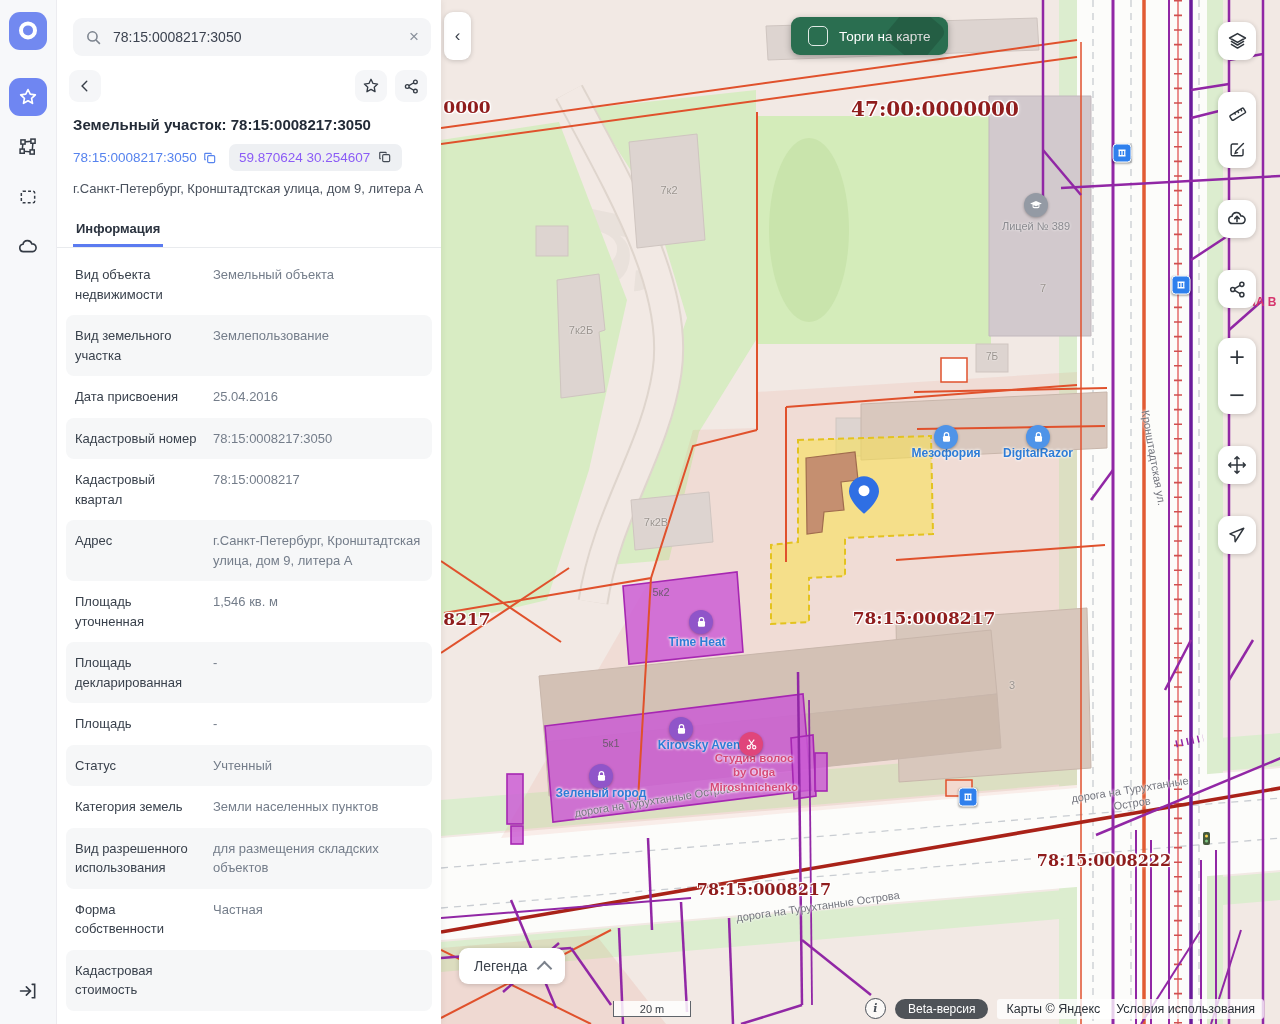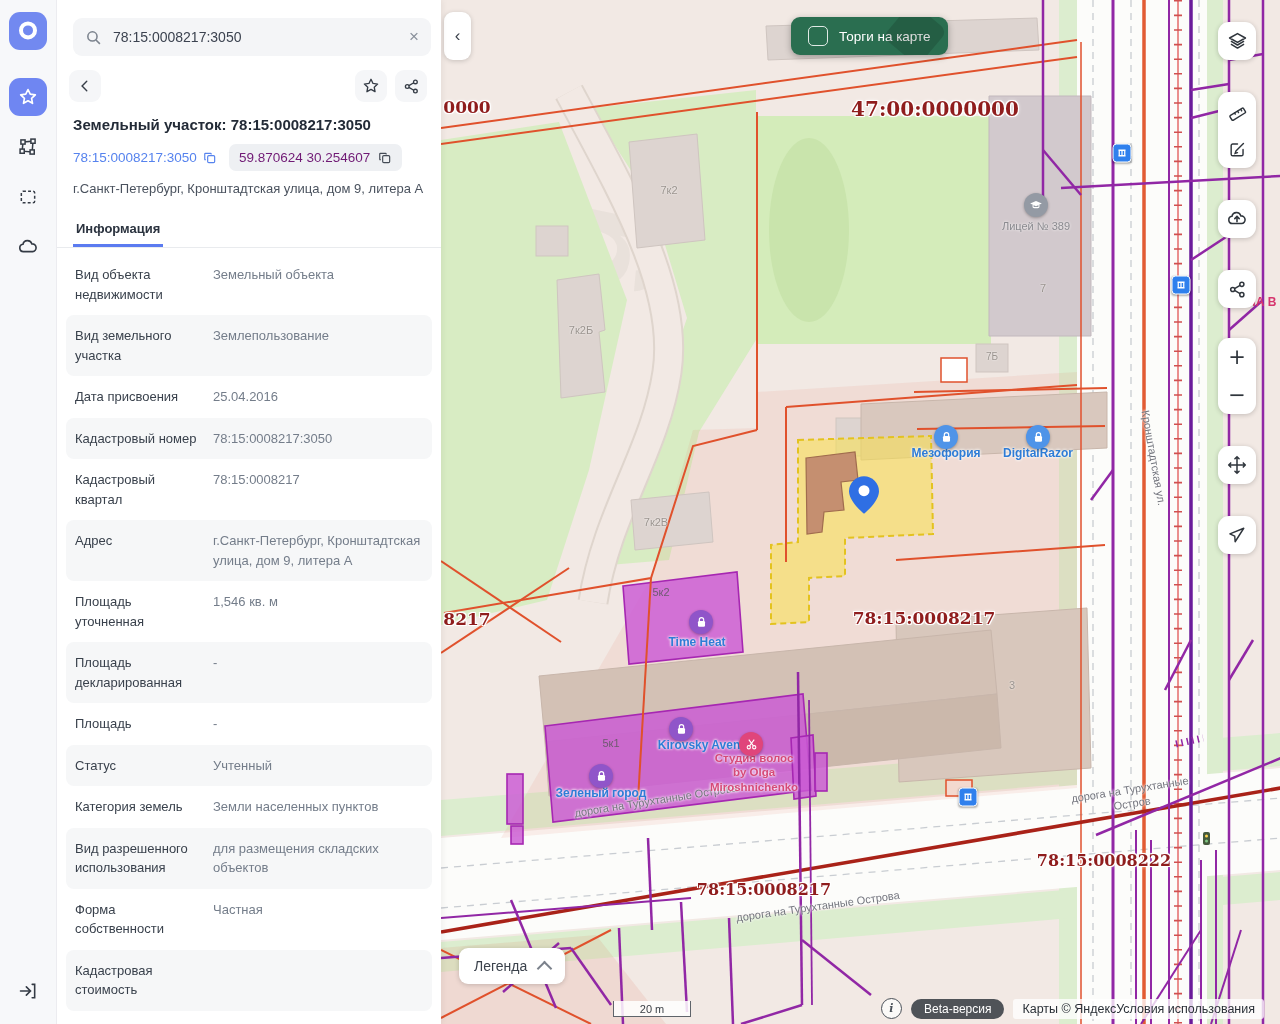--- a/index.html
+++ b/index.html
@@ -19,21 +19,21 @@
   .search-box{height:38px;background:#f4f5f7;border-radius:9px;display:flex;align-items:center;padding:0 12px;gap:9px}
   .search-box input{border:none;background:transparent;outline:none;flex:1;font-size:14px;color:#3c4350;font-family:"Liberation Sans",sans-serif}
   .search-x{color:#8a919c;font-size:17px;cursor:pointer}
   .hdr-row{display:flex;align-items:center;padding:6px 14px 4px 12px}
   .icon-btn{width:32px;height:32px;border-radius:9px;background:#f5f6f8;display:flex;align-items:center;justify-content:center;color:#363d47;cursor:pointer}
   .hdr-row .spacer{flex:1}
   .hdr-row .icon-btn{margin-left:8px}
   .title{padding:10px 16px 2px;font-weight:bold;font-size:15px;color:#232b37}
   .chips{display:flex;gap:12px;padding:9px 16px 4px;align-items:center}
   .chip-link{display:flex;align-items:center;gap:6px;color:#5683ee;font-size:13.5px;cursor:pointer}
-  .chip-gray{display:flex;align-items:flex-end;gap:8px;background:#eef0f3;border-radius:7px;padding:6px 10px;font-size:13.5px;color:#701a75;cursor:pointer}
+  .chip-gray{display:flex;align-items:flex-start;gap:8px;background:#eef0f3;border-radius:7px;padding:6px 10px;font-size:13.5px;color:#8b5cf6;cursor:pointer}
   .address{padding:4px 16px 10px;font-size:13px;color:#4a525e;line-height:1.55}
   .tabs{border-bottom:1px solid #e9ebee;padding:0 16px;margin-top:2px}
   .tab{display:inline-block;padding:10px 3px 8px;font-size:13px;font-weight:bold;color:#2b333f;border-bottom:3px solid #5b7bf0;cursor:pointer}
   .info{flex:1;overflow:hidden;padding:6px 9px}
   .row{display:flex;gap:12px;padding:11px 9px;border-radius:8px;font-size:13px;line-height:1.5}
   .row.alt{background:#f6f7f8}
   .row .lbl{width:126px;flex:0 0 auto;color:#39414c}
   .row .val{flex:1;color:#747d8a}
 
   
@@ -67,21 +67,21 @@
   .tool-group .sub{height:38px;display:flex;align-items:center;justify-content:center;color:#2f353c;cursor:pointer}
   .zch{font-size:21px;color:#2f353c;font-family:"DejaVu Sans",sans-serif}
 
   .legend{position:absolute;left:18px;bottom:40px;background:#fff;border-radius:9px;height:36px;padding:0 15px;display:flex;align-items:center;gap:12px;font-size:14px;color:#3b424c;box-shadow:0 1px 5px rgba(0,0,0,.18);cursor:pointer}
   .chev-up{width:9px;height:9px;border-left:2px solid #7c828c;border-top:2px solid #7c828c;transform:rotate(45deg);margin-top:4px}
 
   .scalebar{position:absolute;left:172px;bottom:7px;width:76px;height:15px;background:rgba(255,255,255,.85);border-left:1.5px solid #5f646a;border-right:1.5px solid #5f646a;border-bottom:1.5px solid #5f646a;font-size:11px;color:#3a3f45;display:flex;align-items:center;justify-content:center}
   .attr{position:absolute;right:16px;bottom:5px;display:flex;align-items:center;gap:9px;font-size:12.5px;color:#2b3138}
   .info-ic{width:19px;height:19px;border-radius:50%;border:1.6px solid #4a5058;color:#4a5058;font-size:11px;font-weight:bold;display:flex;align-items:center;justify-content:center;background:rgba(255,255,255,.7);font-family:"DejaVu Serif",serif;font-style:italic}
   .beta{background:rgba(56,62,68,.88);color:#fff;border-radius:11px;padding:3px 13px;font-size:12px}
-  .attr-links{background:rgba(255,255,255,.78);padding:3px 9px;display:flex;border-radius:3px}
+  .attr-links{background:rgba(255,255,255,.78);padding:3px 9px;display:flex;gap:16px;border-radius:3px}
   .attr-links span{cursor:pointer}
   .pa-frag{position:absolute;left:806px;top:295px;color:#d6356e;font-weight:bold;font-size:12px;pointer-events:none}
 </style>
 </head>
 <body>
 
 <aside class="rail">
   <div class="logo">
     <svg width="24" height="24" viewBox="0 0 24 24">
       <circle cx="12" cy="11.4" r="7" fill="none" stroke="#fff" stroke-width="4"></circle>

